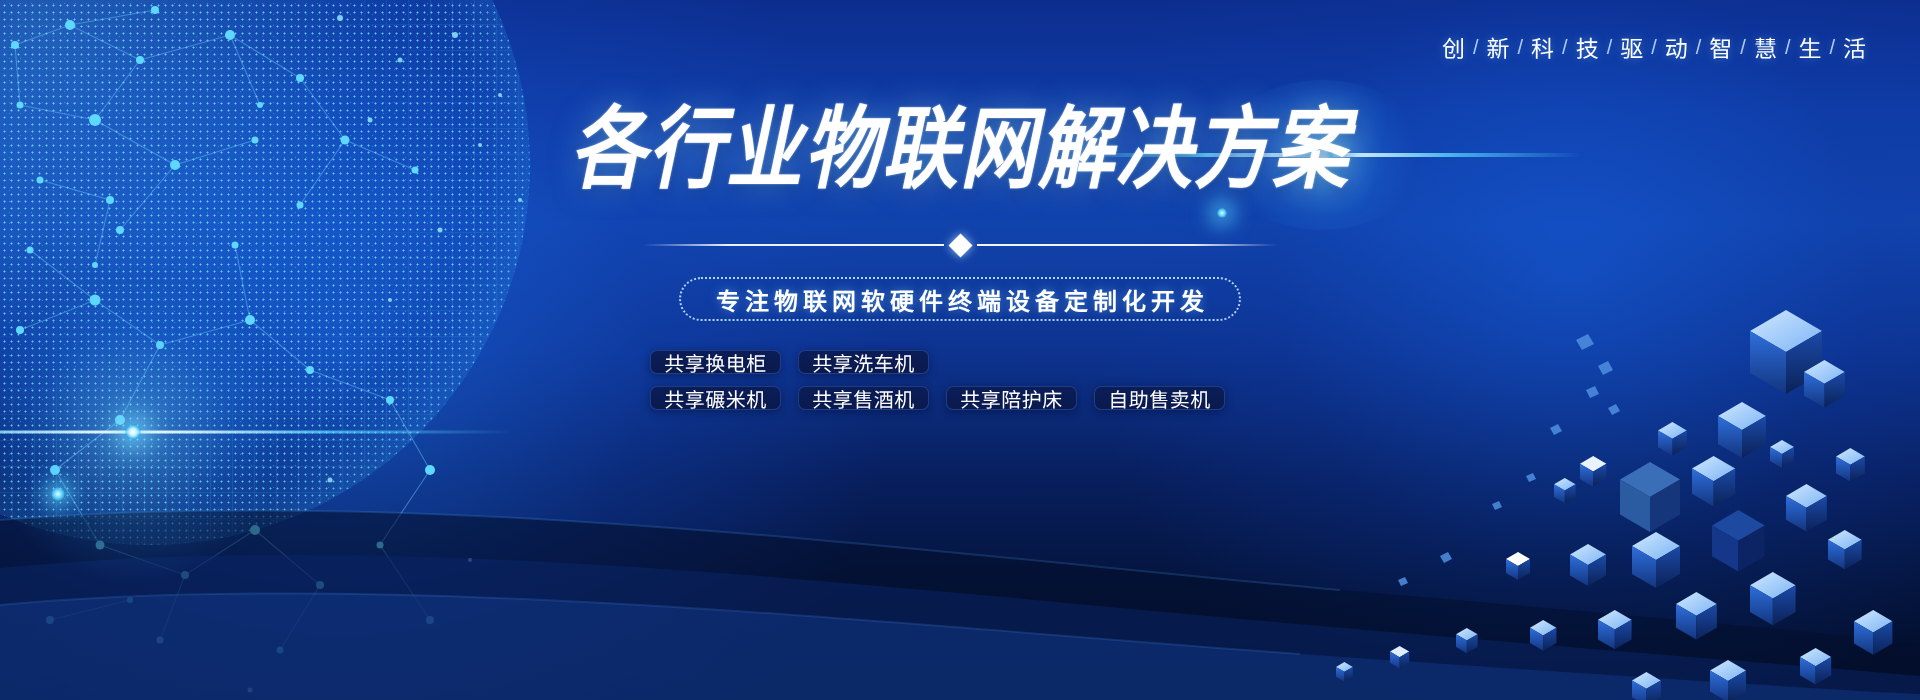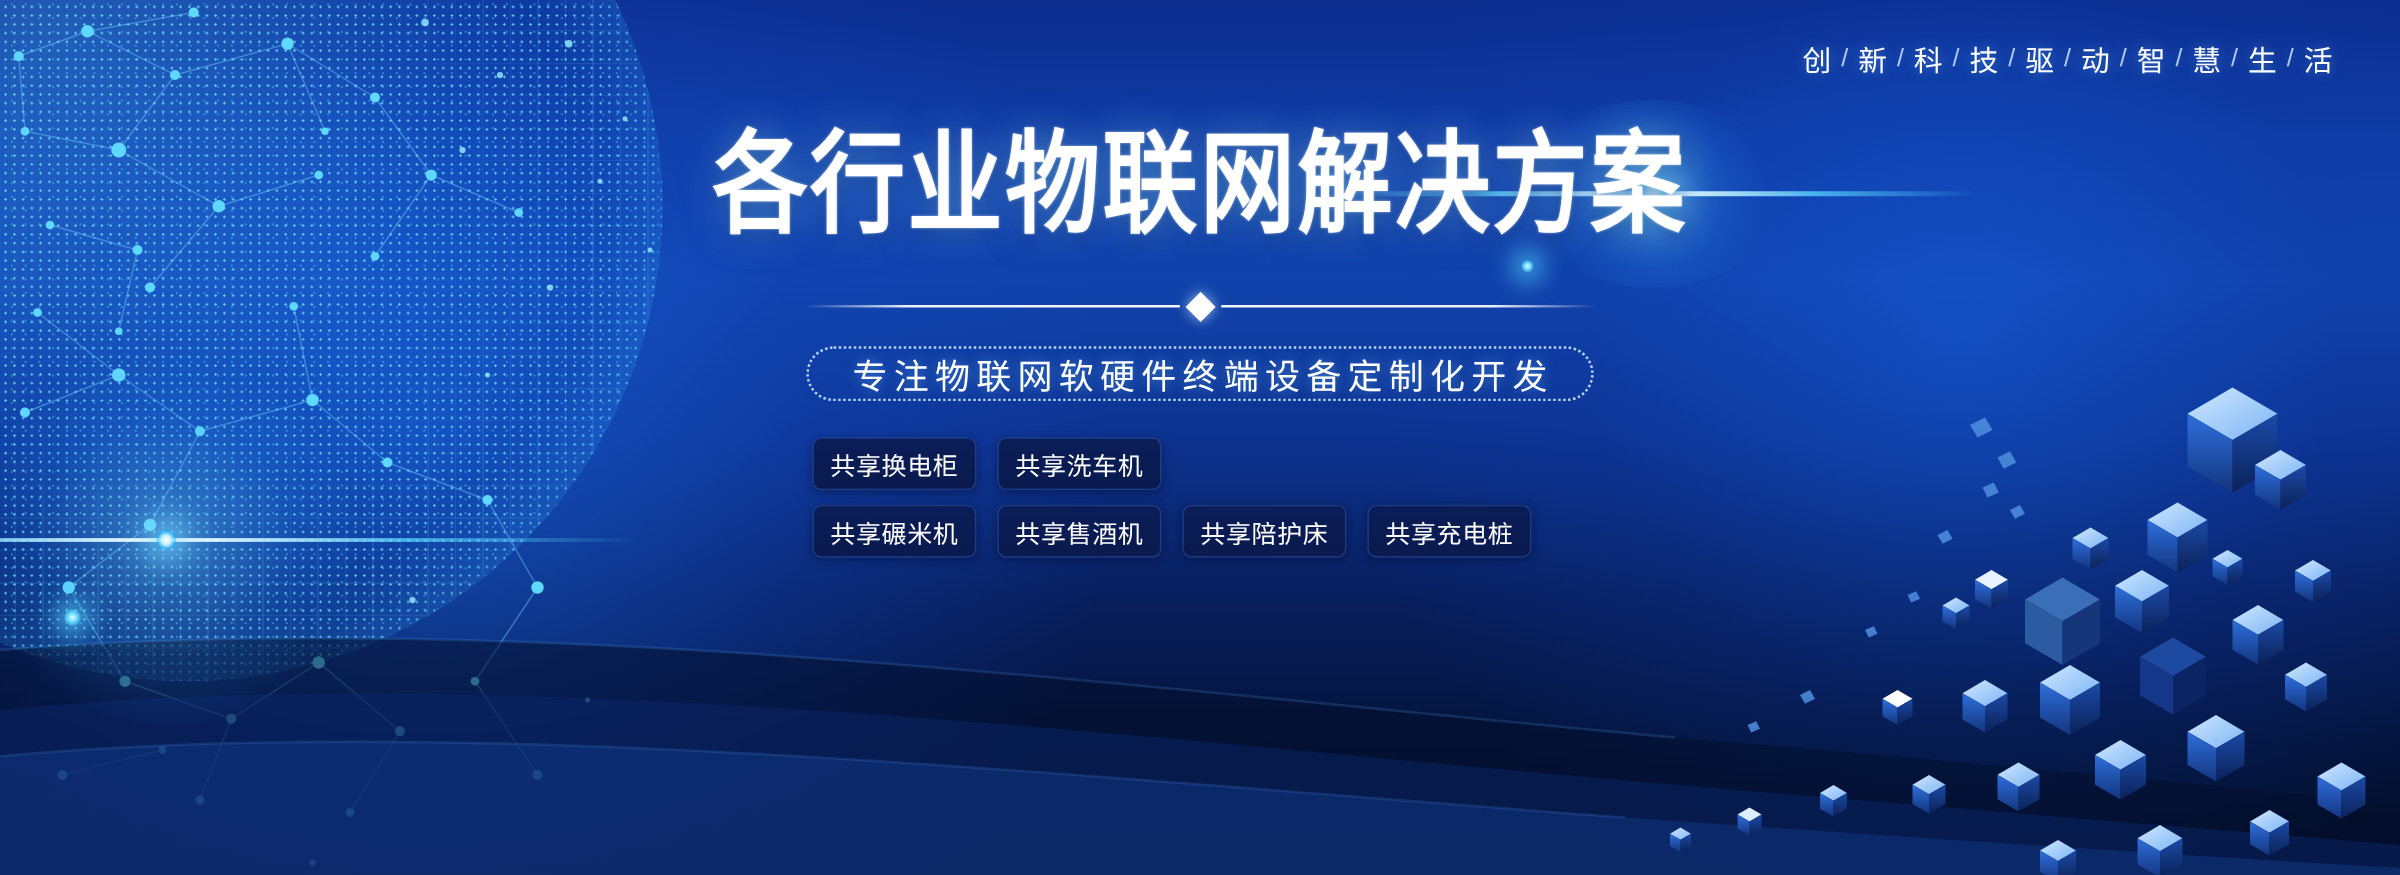--- a/index.html
+++ b/index.html
@@ -141,20 +141,21 @@
     font-size:23px; letter-spacing:1px; font-weight:400;
     text-shadow:0 0 10px rgba(120,200,255,0.45);
     white-space:nowrap;
   }
   .tagline .tg-ch { padding:0 5px; }
   .tagline .tg-sep { color:#bcd8ff; opacity:0.92; padding:0 2px; font-size:20px; }
 
   .title-block {
     position:absolute; left:0; right:0; top:104px;
     text-align:center;
+    font-style:italic;
   }
   .main-title {
     display:inline-block;
     color:#ffffff;
     font-size:76px;
     font-weight:700;
     letter-spacing:2px;
     line-height:1;
     transform:scaleY(1.18);
     transform-origin:center top;
@@ -190,39 +191,39 @@
     position:absolute; left:50%; top:277px;
     transform:translateX(-50%);
     min-width:524px; height:44px;
     border:2px dotted rgba(190,225,255,0.92);
     border-radius:24px;
     display:flex; align-items:center; justify-content:center;
     padding:0 30px;
   }
   .subtitle-text {
     color:#ffffff;
-    font-size:28px;
-    font-weight:400;
+    font-size:24px;
+    font-weight:700;
     letter-spacing:5px;
     white-space:nowrap;
     text-shadow:0 0 10px rgba(120,200,255,0.5);
     padding-left:5px;
   }
 
   .tags {
     position:absolute; left:50%; top:350px;
     transform:translateX(-50%);
     width:620px;
   }
   .tag-row {
     display:flex; justify-content:flex-start; gap:17px;
     margin-bottom:12px;
   }
   .tag {
-    width:131px; height:42px;
+    width:131px; height:24px;
     border-radius:7px;
     background:linear-gradient(180deg,#0b1d58 0%, #0a1a4e 100%);
     border:1px solid rgba(70,130,230,0.35);
     display:flex; align-items:center; justify-content:center;
     color:#ffffff;
     font-size:20px;
     letter-spacing:0.5px;
     white-space:nowrap;
     box-shadow:0 2px 8px rgba(0,10,50,0.45);
     cursor:pointer;
@@ -552,18 +553,18 @@
 
     <div class="tags" id="tags">
         <div class="tag-row">
           <div class="tag">共享换电柜</div>
           <div class="tag">共享洗车机</div>
         </div>
         <div class="tag-row">
           <div class="tag">共享碾米机</div>
           <div class="tag">共享售酒机</div>
           <div class="tag">共享陪护床</div>
-          <div class="tag">共享充电桩</div>
+          <div class="tag">自助售卖机</div>
         </div>
       </div>
 
   </div>
 </div>
 
 </body></html>

